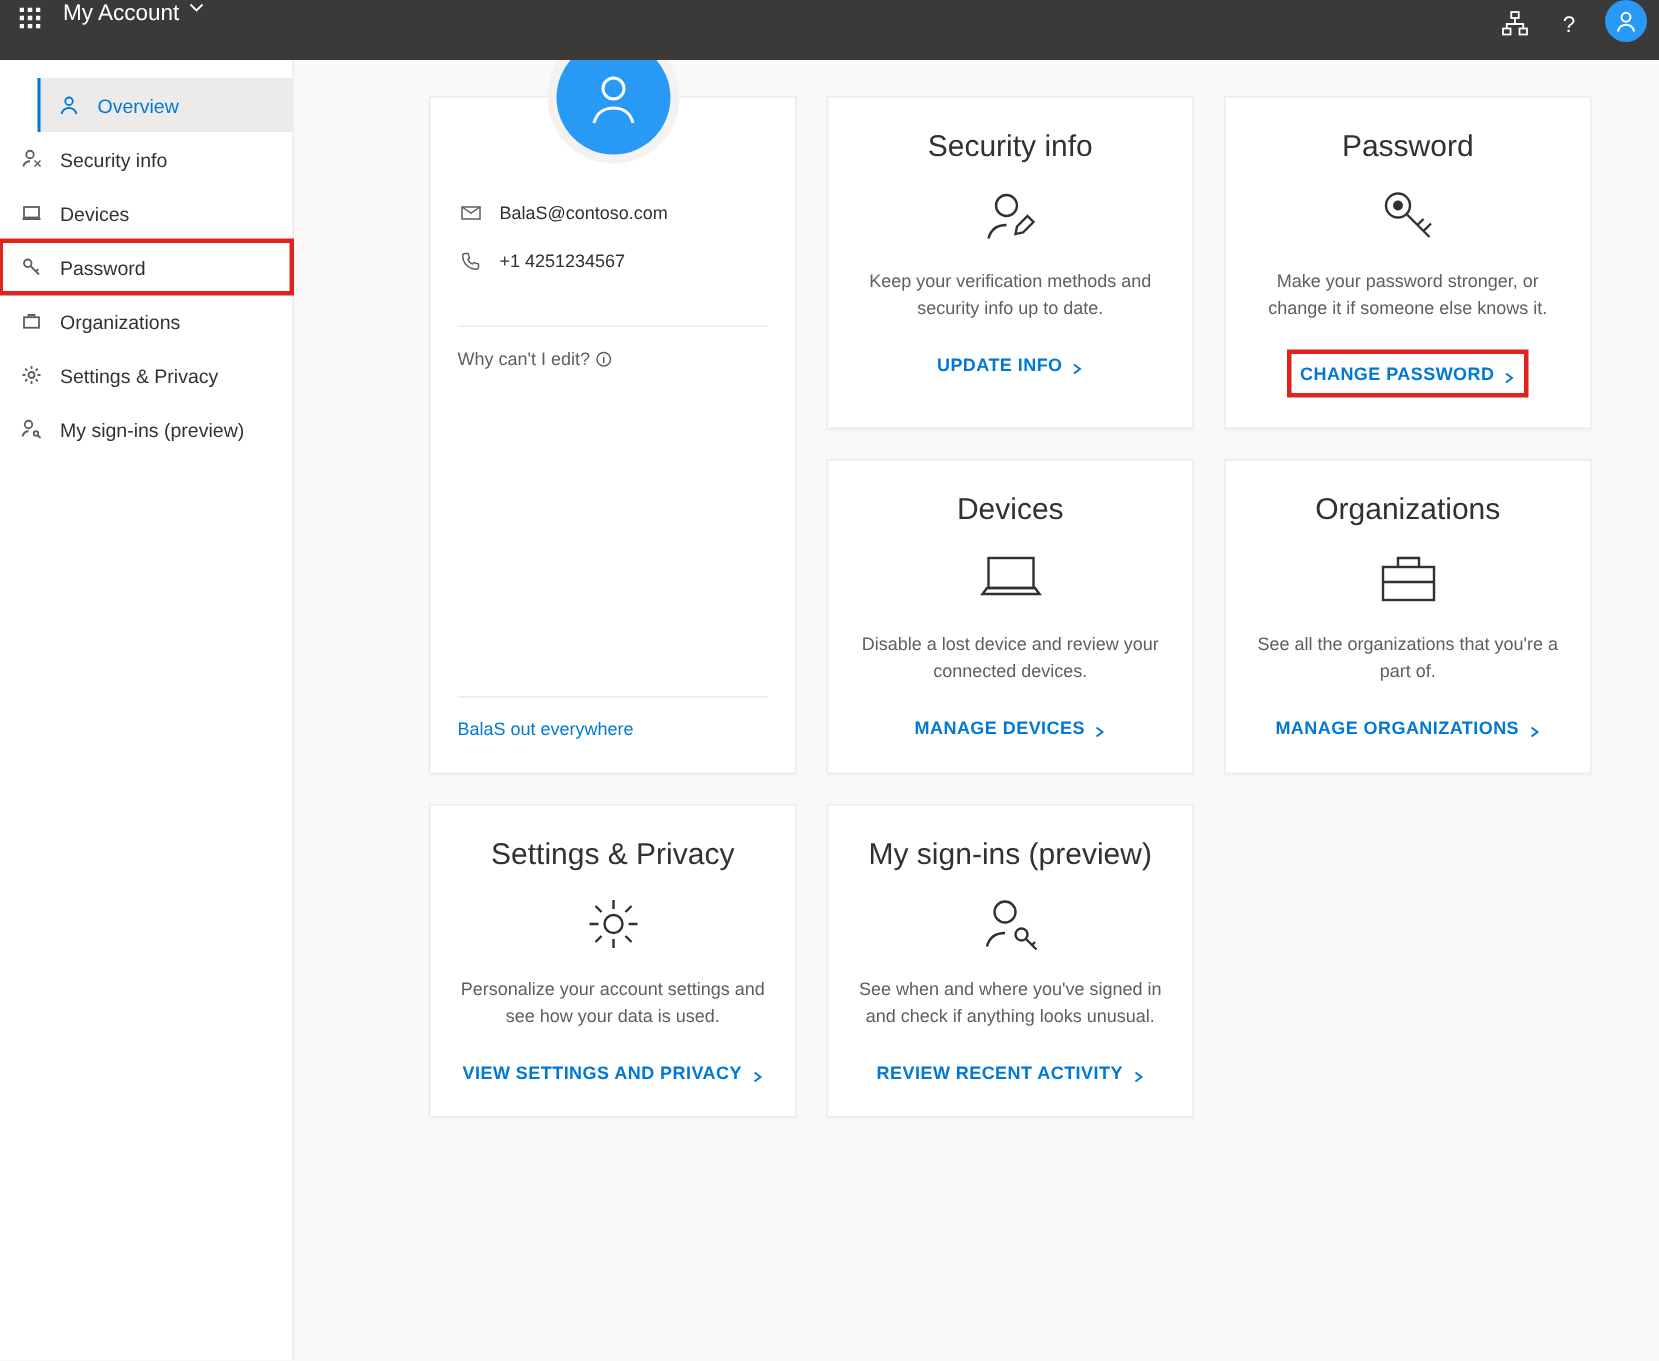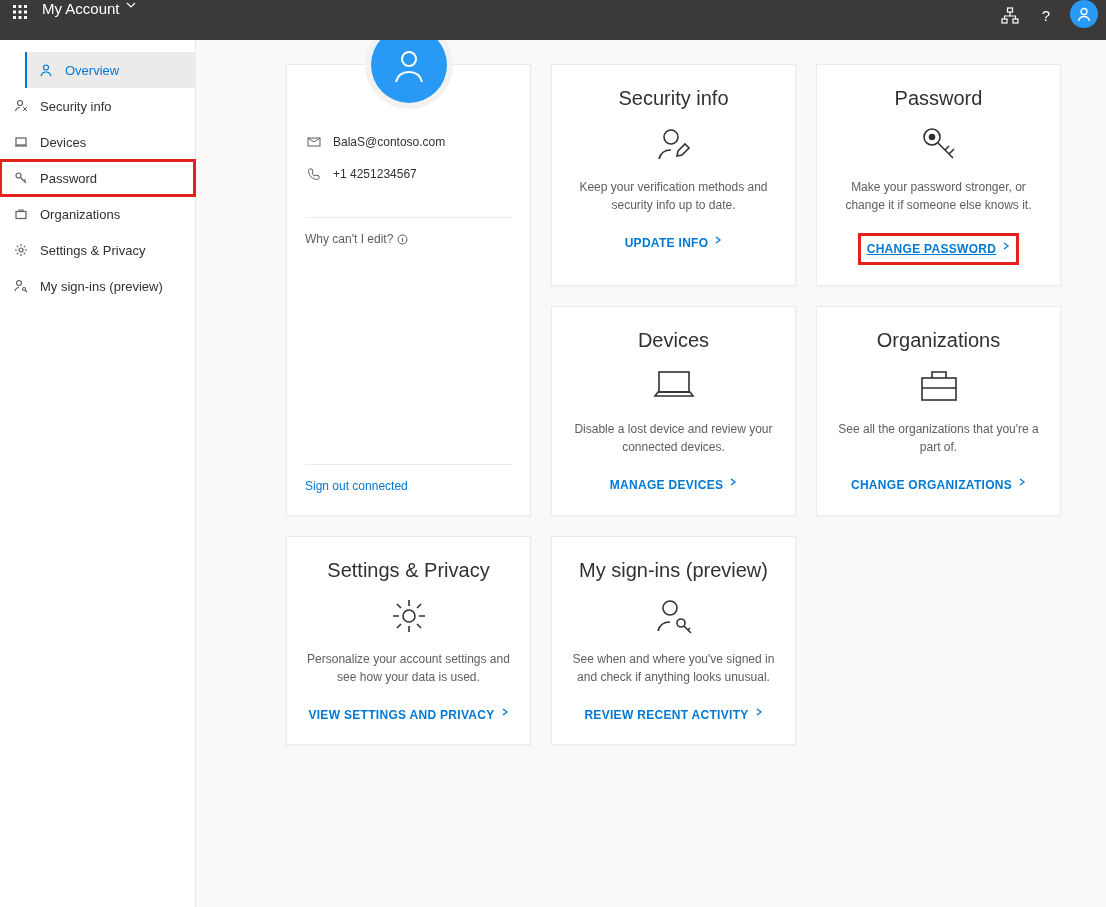--- a/index.html
+++ b/index.html
@@ -22,23 +22,23 @@
 .nav-item .nav-icon { width:18px; margin-right:10px; display:flex; align-items:center; justify-content:center; }
 .nav-item.highlight { outline:3px solid #e3221f; outline-offset:-2px; }
 
 .main { flex:1; padding:24px 28px 24px 90px; overflow:auto; }
 .grid { display:grid; grid-template-columns:repeat(3, 245px); gap:20px; }
 
 .card { background:#fff; border:1px solid #edebe9; box-shadow:0 1px 2px rgba(0,0,0,.04); padding:22px 18px; display:flex; flex-direction:column; align-items:center; text-align:center; }
 .card .card-title { font-size:20px; font-weight:400; color:#323130; margin-bottom:14px; }
 .card .card-icon { margin-bottom:14px; }
 .card .card-body { font-size:12px; color:#605e5c; line-height:1.5; margin-bottom:22px; }
-.card .card-action { font-size:12px; font-weight:600; color:#0078d4; letter-spacing:.3px; cursor:pointer; display:flex; align-items:flex-start; }
+.card .card-action { font-size:12px; font-weight:600; color:#0078d4; letter-spacing:.3px; cursor:pointer; display:flex; align-items:flex-end; }
 .card .card-action .chev { margin-left:6px; }
-.card .card-action.highlight { outline:3px solid #e3221f; padding:6px 6px;text-decoration:underline; }
+.card .card-action.highlight { outline:3px solid #e3221f; padding:6px 6px; }
 
 
 .profile-card { grid-row:span 2; }
 .profile-card { text-align:center; align-items:stretch; position:relative; padding-top:70px; }
 .profile-big-avatar { width:76px; height:76px; border-radius:50%; background:#2899f5; display:flex; align-items:center; justify-content:center; position:absolute; top:-38px; left:50%; transform:translateX(-50%); box-shadow:0 0 0 6px #f3f2f1; }
 .profile-name { font-size:20px; font-weight:400; color:#323130; text-align:center; margin-bottom:28px; }
 .profile-row { display:flex; align-items:center; font-size:12px; color:#323130; margin-bottom:18px; padding:0 2px; }
 .profile-row .row-icon { width:16px; margin-right:10px; display:flex; }
 .profile-divider { border:none; border-top:1px solid #edebe9; margin:18px 0 14px; }
 .profile-link { font-size:12px; color:#605e5c; text-align:left; display:flex; align-items:center; }
@@ -196,21 +196,21 @@
           <span>Why can't I edit?</span>
           <span style="margin-left:4px;">
               <svg width="11" height="11" viewBox="0 0 11 11" fill="none" stroke="#605e5c" stroke-width="1">
                 <circle cx="5.5" cy="5.5" r="4.5"></circle>
                 <path d="M5.5 4v4M5.5 3v.1"></path>
               </svg>
             </span>
         </div>
         <div class="profile-spacer" style="min-height:200px;"></div>
         <hr class="profile-divider">
-        <div class="profile-link blue">Sign out connected</div>
+        <div class="profile-link blue">BalaS out everywhere</div>
       </div>
 
       <div class="card">
         <div class="card-title">Security info</div>
         <div class="card-icon">
             <svg width="40" height="40" viewBox="0 0 40 40" fill="none" stroke="#323130" stroke-width="1.6">
               <circle cx="17" cy="13" r="7"></circle>
               <path d="M5 35c1.5-6 6-9 12-9"></path>
               <path d="M24 27l7-7 4 4-7 7-5 1 1-5z"></path>
             </svg>
@@ -268,21 +268,21 @@
       <div class="card">
         <div class="card-title">Organizations</div>
         <div class="card-icon">
             <svg width="44" height="40" viewBox="0 0 44 40" fill="none" stroke="#323130" stroke-width="1.6">
               <rect x="5" y="12" width="34" height="22"></rect>
               <path d="M15 12V6h14v6M5 22h34"></path>
             </svg>
           </div>
         <div class="card-body">See all the organizations that you're a part of.</div>
         <div class="card-action">
-          <span>CHANGE ORGANIZATIONS</span>
+          <span>MANAGE ORGANIZATIONS</span>
           <span class="chev">
               <svg width="8" height="8" viewBox="0 0 8 8">
                 <path d="M2 1l4 3-4 3" stroke="#0078d4" stroke-width="1.3" fill="none"></path>
               </svg>
             </span>
         </div>
       </div>
 
       <div class="card">
         <div class="card-title">Settings &amp; Privacy</div>

